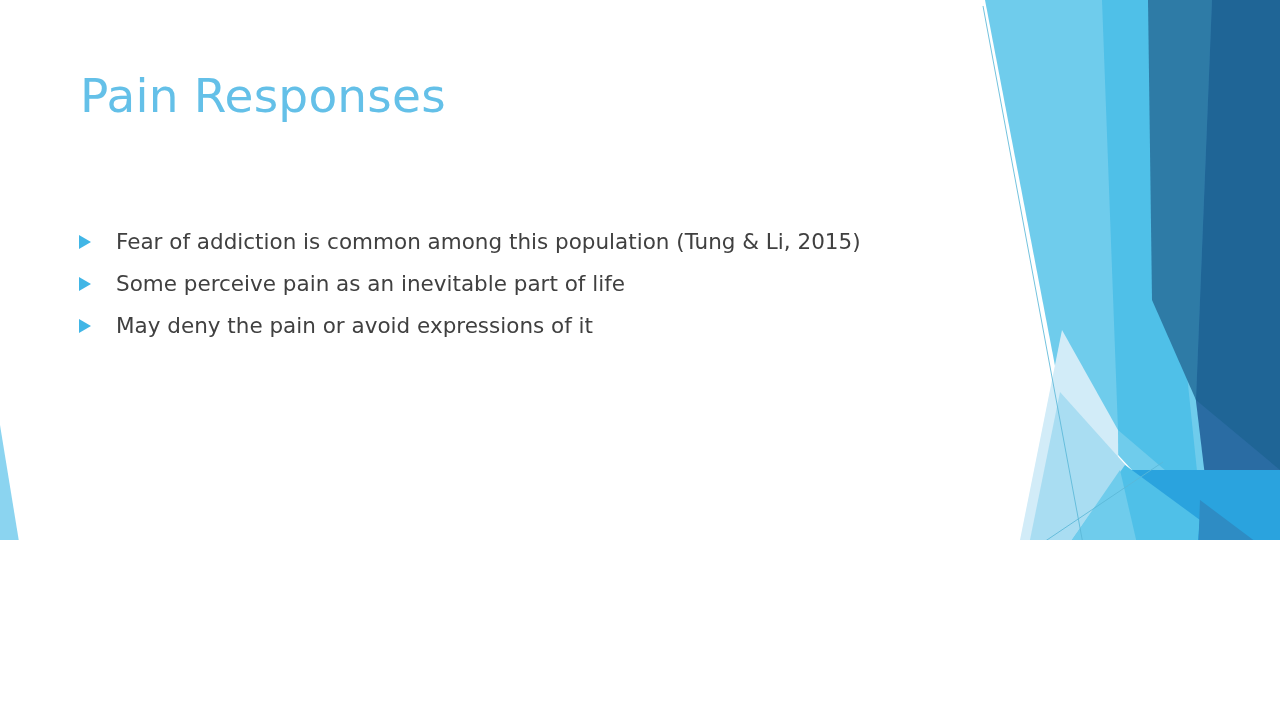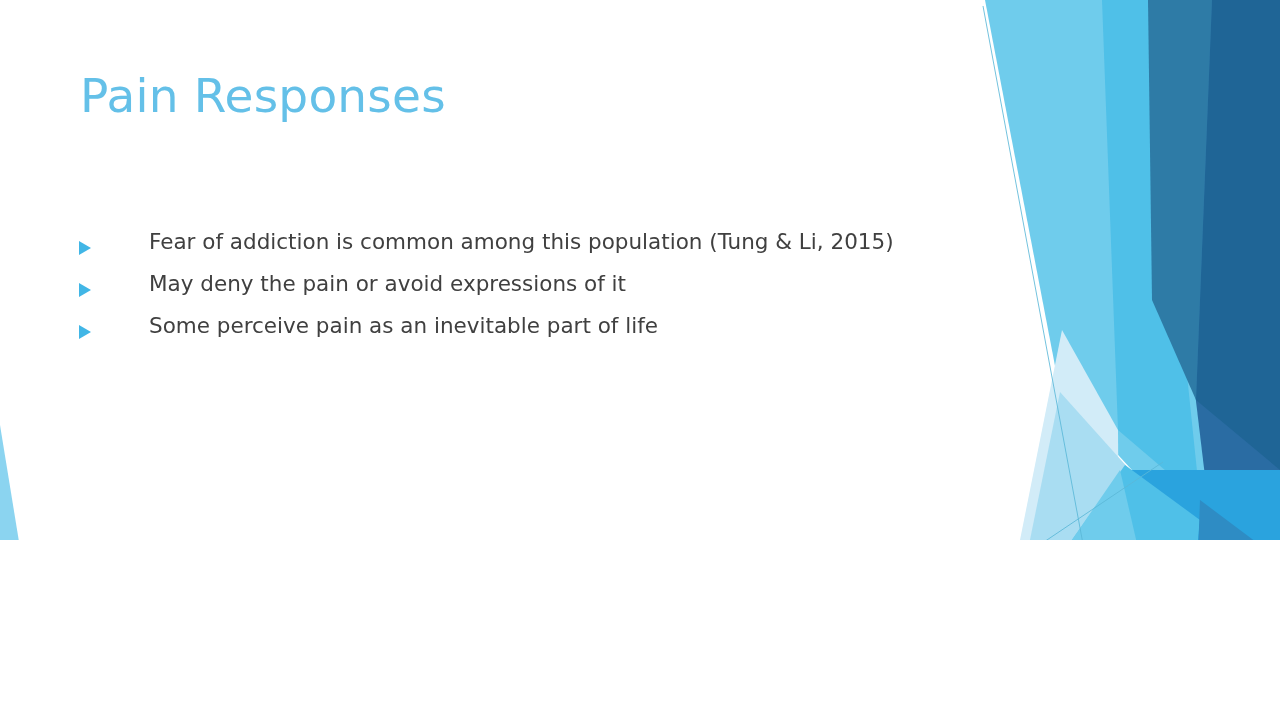--- a/index.html
+++ b/index.html
@@ -37,24 +37,23 @@
     position: absolute;
     left: 78px;
     top: 228px;
     width: 840px;
     margin: 0;
     padding: 0;
     list-style: none;
   }
   #body-list li {
     display: flex;
-    align-items: flex-end;
+    align-items: flex-start;
     margin: 0 0 14px 0;
     padding: 0;
-    gap: 33px;
   }
   #body-list li:last-child { margin-bottom: 0; }
   .bullet-marker {
     flex: 0 0 auto;
     width: 14px;
     height: 16px;
     margin-top: 6px;
     margin-right: 24px;
   }
   .bullet-text {
@@ -117,27 +116,27 @@
       </span>
       <span class="bullet-text">Fear of addiction is common among this population (Tung &amp; Li, 2015)</span>
     </li>
 
     <li>
       <span class="bullet-marker">
         <svg viewBox="0 0 14 16" width="14" height="16">
           <polygon points="1,1 13,8 1,15" fill="#41B6E6"></polygon>
         </svg>
       </span>
-      <span class="bullet-text">May deny the pain or avoid expressions of it</span>
+      <span class="bullet-text">Some perceive pain as an inevitable part of life</span>
     </li>
 
     <li>
       <span class="bullet-marker">
         <svg viewBox="0 0 14 16" width="14" height="16">
           <polygon points="1,1 13,8 1,15" fill="#41B6E6"></polygon>
         </svg>
       </span>
-      <span class="bullet-text">Some perceive pain as an inevitable part of life</span>
+      <span class="bullet-text">May deny the pain or avoid expressions of it</span>
     </li>
 
   </ul>
 
 </div>
 
 </body></html>

